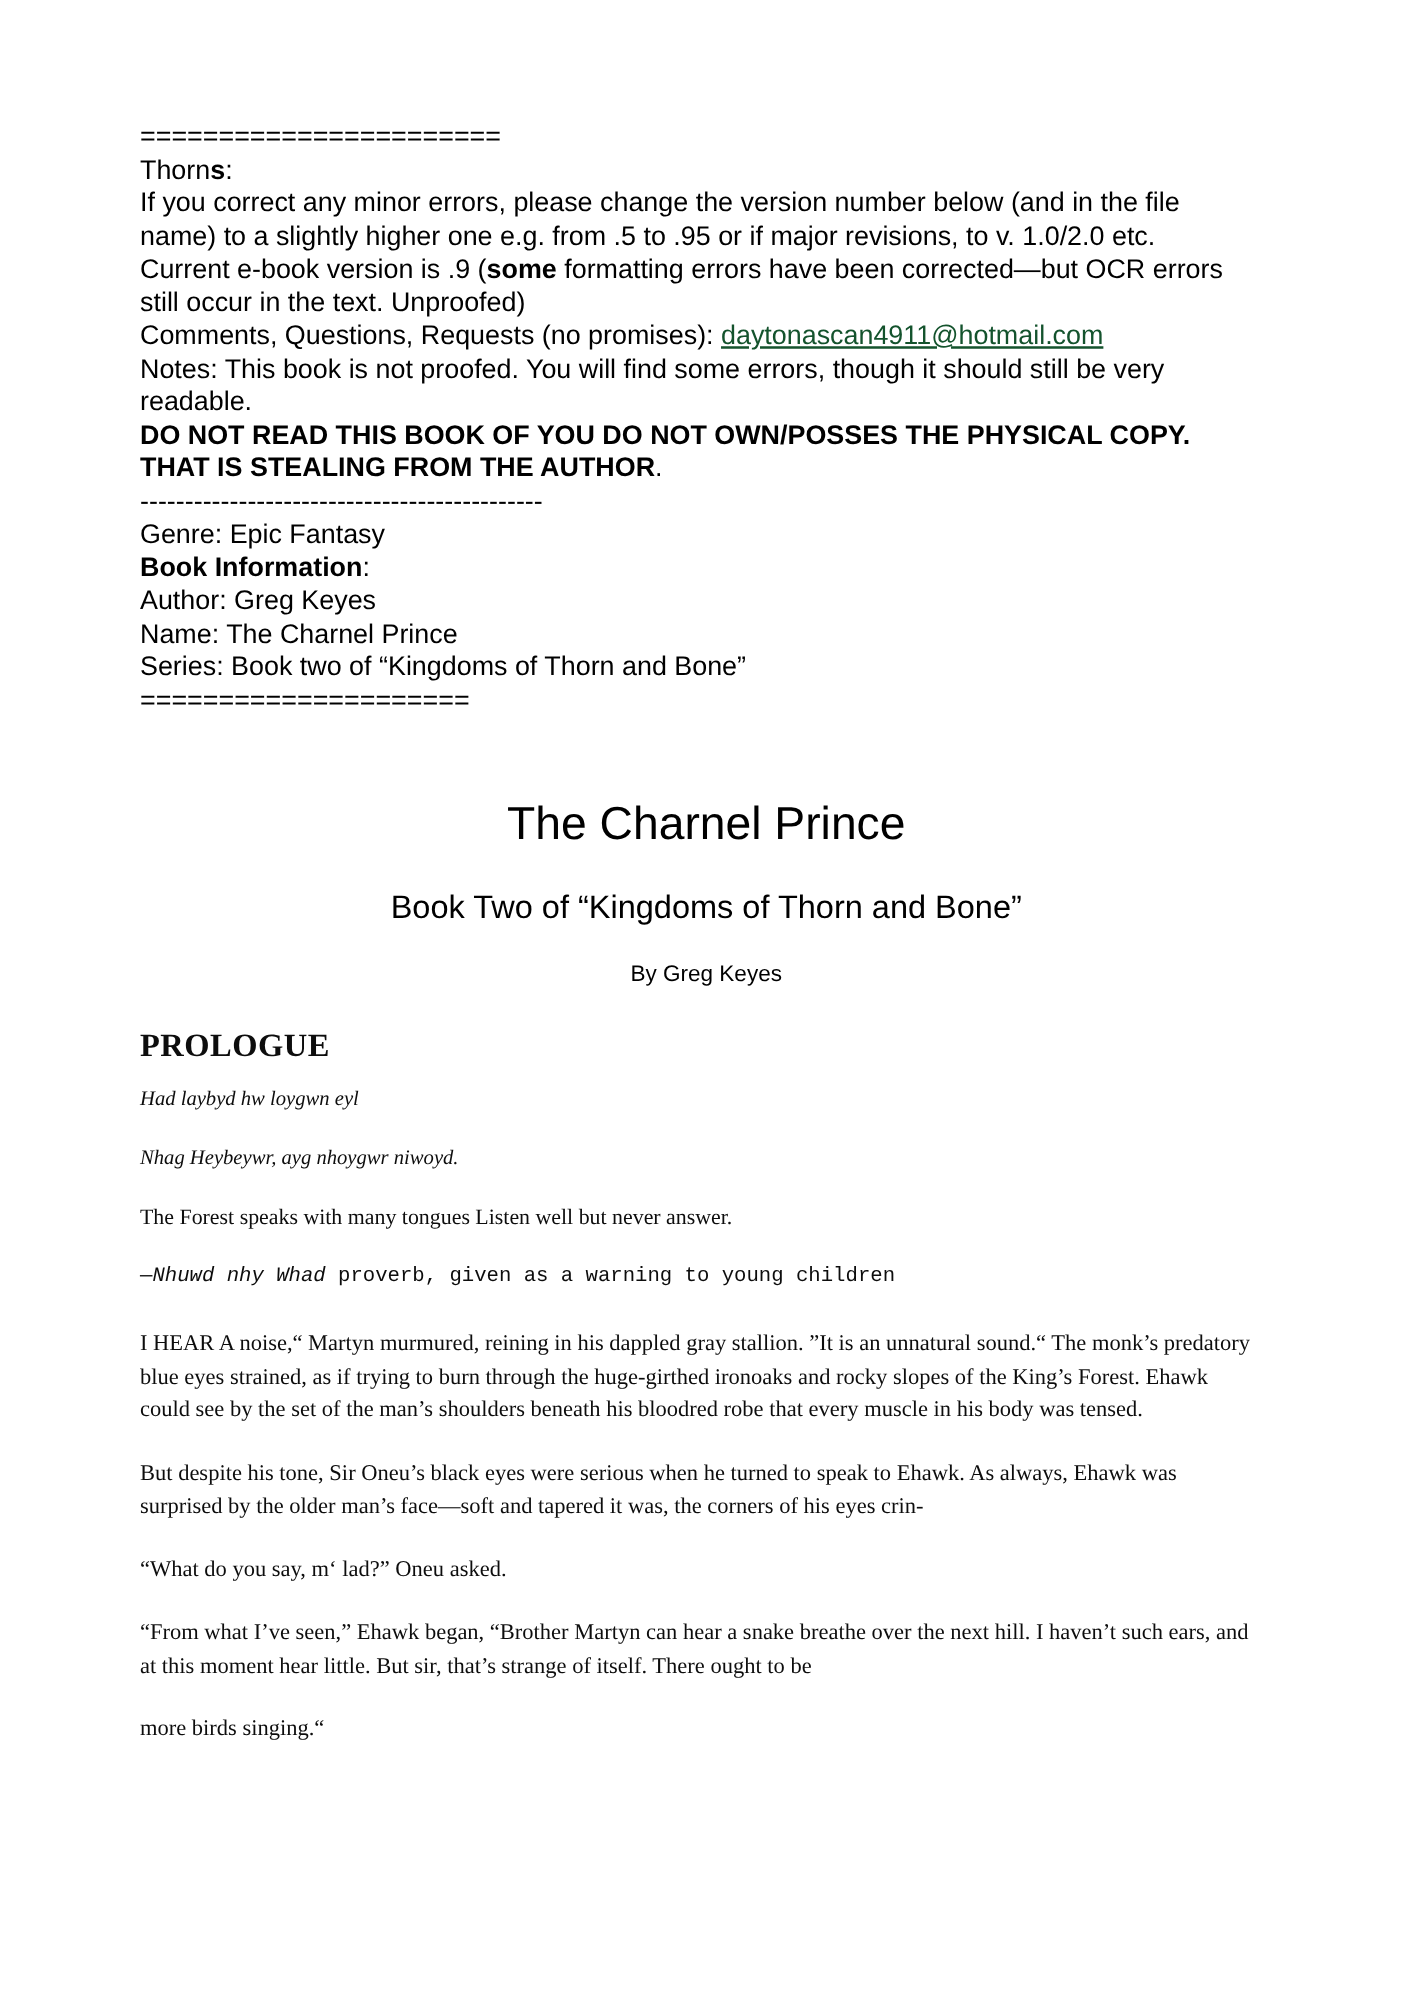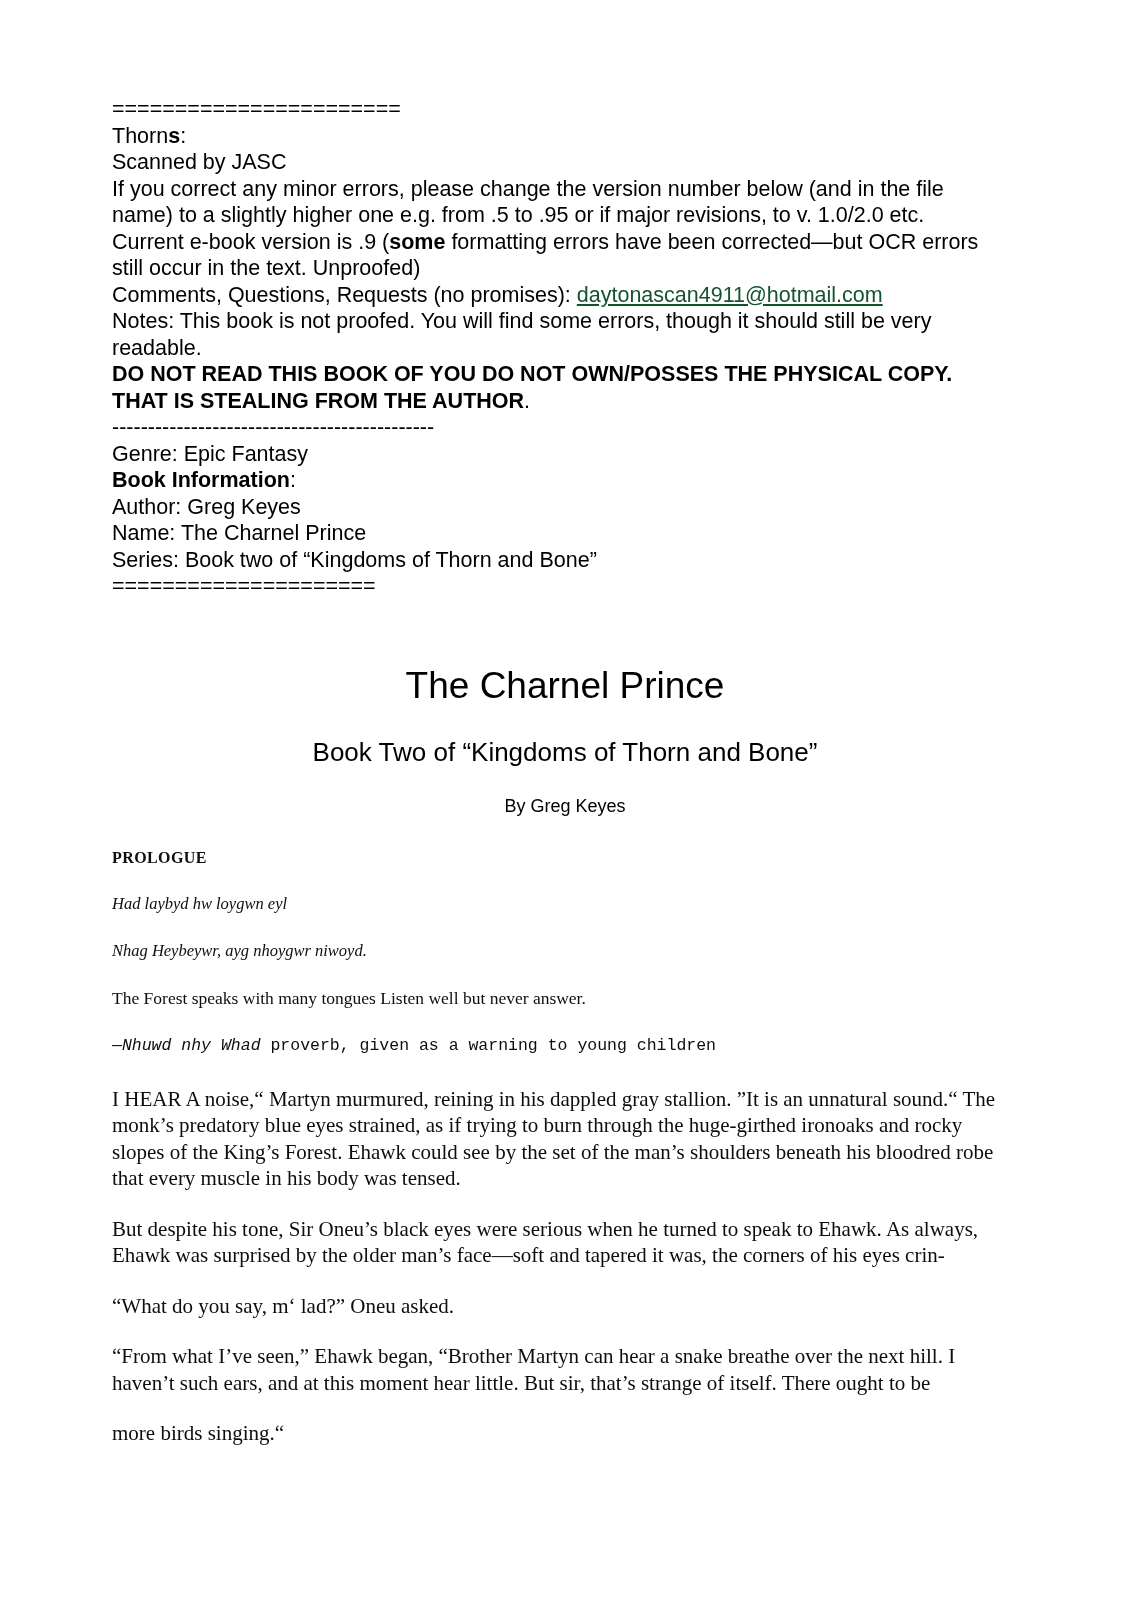--- a/index.html
+++ b/index.html
@@ -82,23 +82,23 @@
 
   
   .body-block {
     font-family: "Liberation Serif", serif;
     color: #0d0d0d;
     margin-top: 30px;
   }
   .prologue {
     font-family: "Liberation Serif", serif;
     font-weight: bold;
-    font-size: 16px;
+    font-size: 26px;
     letter-spacing: 0.4px;
-    margin: 0 0 26px 0;
+    margin: 0 0 16px 0;
   }
   .epi {
     font-family: "Liberation Serif", serif;
     font-style: italic;
     font-size: 16.5px;
     line-height: 21px;
     margin: 0 0 26px 0;
   }
   .epi-plain {
     font-family: "Liberation Serif", serif;
@@ -108,39 +108,38 @@
   }
   .attrib {
     font-family: Liberation Mono, monospace;
     font-size: 16.5px;
     line-height: 21px;
     margin: 0 0 30px 0;
   }
   .attrib i { font-style: italic; }
   .para {
     font-family: "Liberation Serif", serif;
-    font-size: 21px;
+    font-size: 18px;
     line-height: 26.5px;
     margin: 0 0 24px 0;
     text-align: left;
     width: 890px;
   }
 </style>
 </head>
 <body>
 
 <div class="page">
 
   <div class="notes-block">
 
     <div class="rule-eq">=======================</div>
 
     <div class="notes-line"><span>Thorn</span><span class="b">s</span><span>:</span></div>
 
-    <div class="notes-line">Scanned by JASC</div>
 
     <div class="notes-para">If you correct any minor errors, please change the version number below (and in the file name) to a slightly higher one e.g. from .5 to .95 or if major revisions, to v. 1.0/2.0 etc.</div>
 
     <div class="notes-para"><span>Current e-book version is .9 (</span><span class="b">some</span><span> formatting errors have been corrected—but OCR errors still occur in the text. Unproofed)</span></div>
 
     <div class="notes-para"><span>Comments, Questions, Requests (no promises): </span><a class="email-link" href="#">daytonascan4911@hotmail.com</a></div>
 
     <div class="notes-para">Notes: This book is not proofed. You will find some errors, though it should still be very readable.</div>
 
     <div class="warn"><span>DO NOT READ THIS BOOK OF YOU DO NOT OWN/POSSES THE PHYSICAL</span> <span>COPY. THAT IS STEALING FROM THE AUTHOR</span><span style="font-weight:normal">.</span></div>

